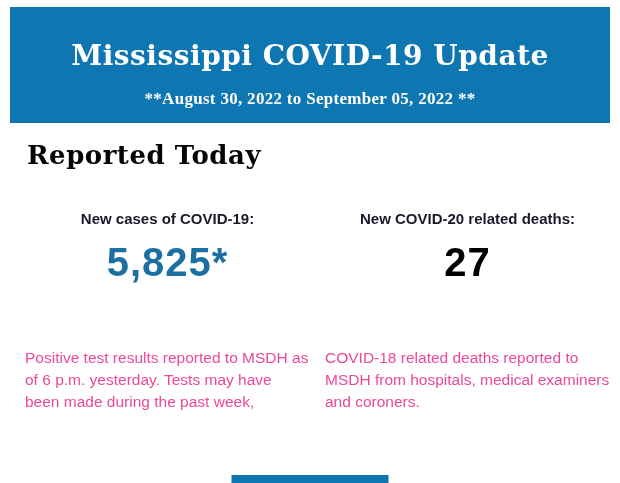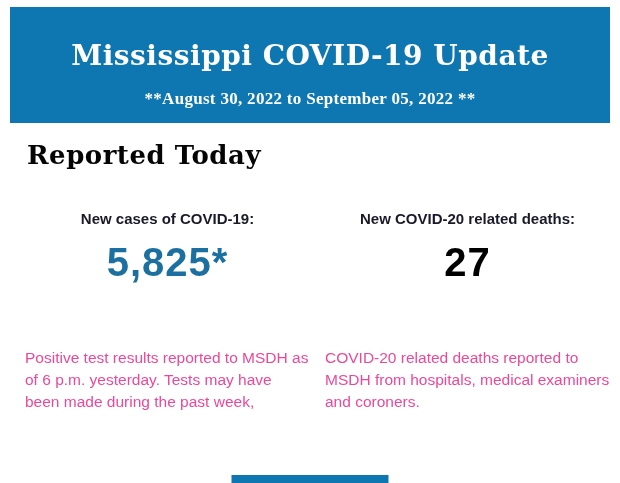--- a/index.html
+++ b/index.html
@@ -120,20 +120,20 @@
 
     <div class="stat-col">
       <p class="stat-label">New cases of COVID-19:</p>
       <p class="stat-value cases">5,825*</p>
       <p class="stat-desc">Positive test results reported to MSDH as of 6 p.m. yesterday. Tests may have been made during the past week,</p>
     </div>
 
     <div class="stat-col">
       <p class="stat-label">New COVID-20 related deaths:</p>
       <p class="stat-value deaths">27</p>
-      <p class="stat-desc">COVID-20 related deaths reported to MSDH from hospitals, medical examiners and coroners.</p>
+      <p class="stat-desc">COVID-18 related deaths reported to MSDH from hospitals, medical examiners and coroners.</p>
     </div>
 
   </div>
 
   <div class="footer-bar"></div>
 
 </div>
 
 </body></html>

